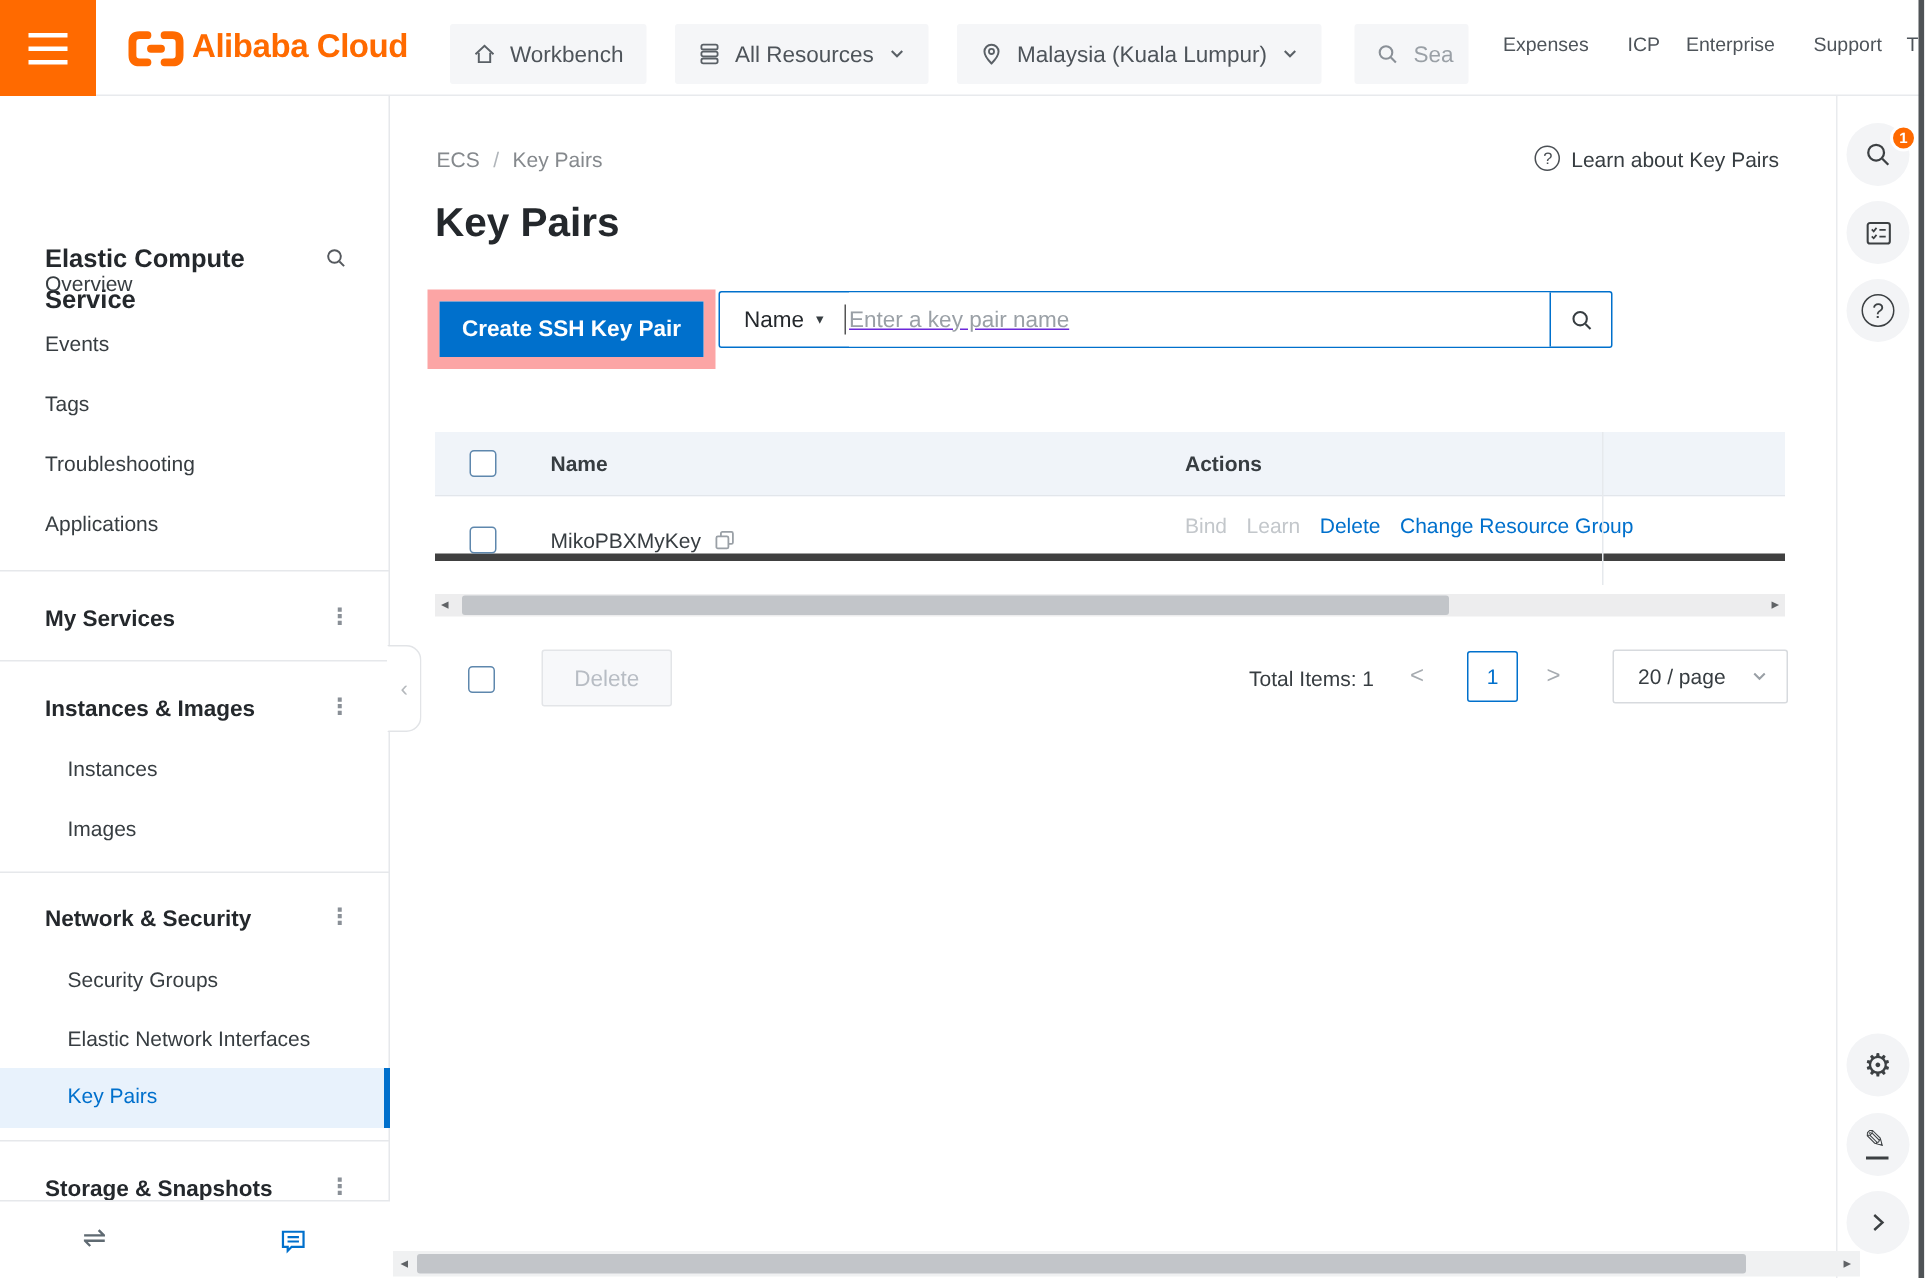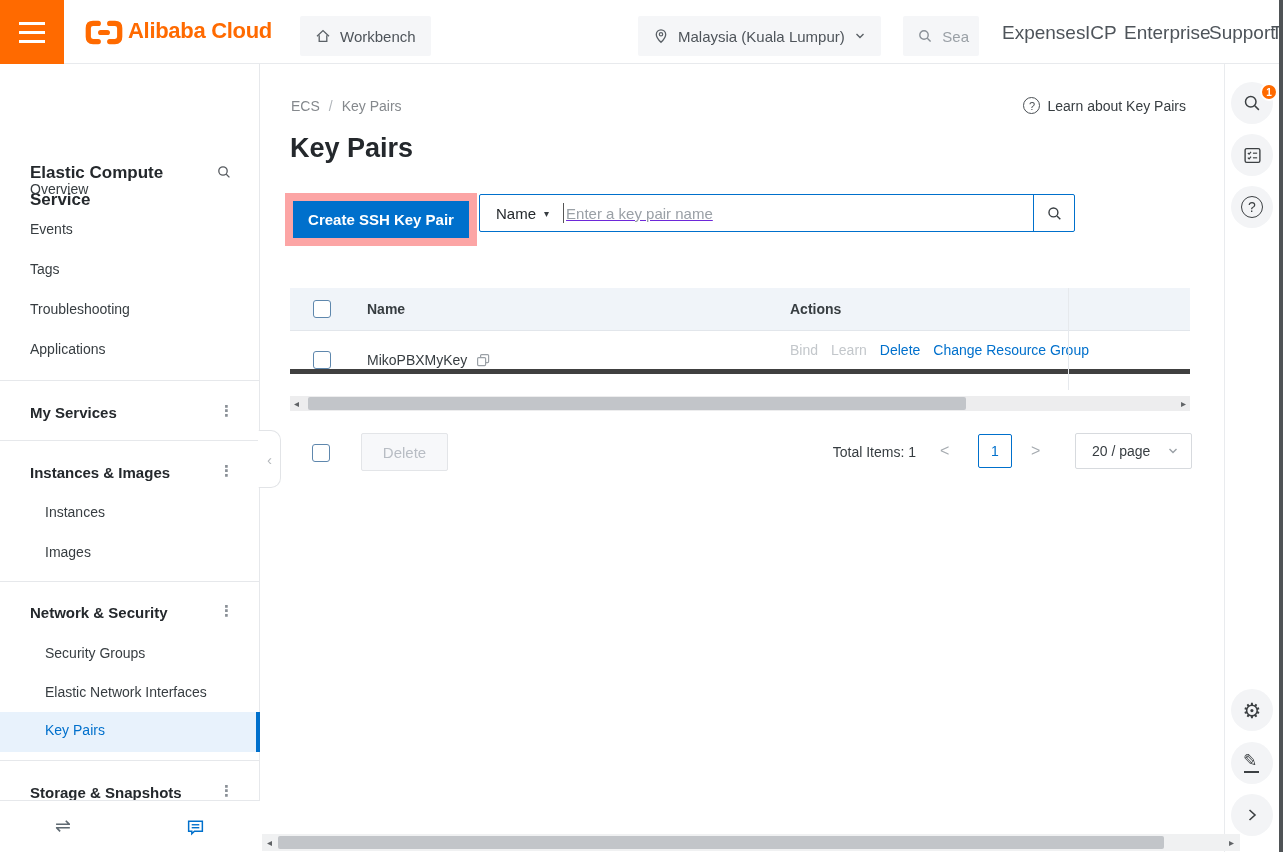--- a/index.html
+++ b/index.html
@@ -10,21 +10,21 @@
 
   
   .top-header { position:absolute; left:0; top:0; width:1283px; height:64px; background:#fff;
                 border-bottom:1px solid #e8eaed; z-index:5; }
   .hamburger { position:absolute; left:0; top:0; width:64px; height:64px; background:#ff6a00;
                display:flex; flex-direction:column; justify-content:center; align-items:center; gap:6px; cursor:pointer; }
   .hamburger span { display:block; width:26px; height:3px; background:#fff; }
   .brand-text { position:absolute; left:128px; top:18px; font-size:22px; font-weight:700; color:#ff6a00; letter-spacing:-0.3px; }
   .hdr-btn { position:absolute; top:16px; height:40px; background:#f5f6f8; border-radius:2px;
              display:flex; align-items:center; gap:9px; padding:0 15px; color:#4e545a; font-size:15px; cursor:pointer;justify-content:flex-end; }
-  .hdr-link { position:absolute; top:22px; font-size:19px; color:#4e545a; cursor:pointer; white-space:nowrap; }
+  .hdr-link { position:absolute; top:22px; font-size:13px; color:#4e545a; cursor:pointer; white-space:nowrap; }
 
   
   .sidebar { position:absolute; left:0; top:64px; width:260px; height:788px; background:#fff;
              border-right:1px solid #e6e8eb; z-index:2; }
   .sb-title { position:absolute; left:30px; top:95px; width:165px; font-size:17px; font-weight:700;
               color:#24282c; line-height:27px; }
   .sb-item { position:absolute; left:30px; height:20px; display:flex; align-items:center; font-size:14px; color:#373d41; cursor:pointer; }
   .sb-sub { left:45px; }
   .sb-group { position:absolute; left:30px; height:20px; display:flex; align-items:center; font-size:15px; font-weight:700; color:#24282c; cursor:pointer; }
   .kebab { position:absolute; left:219px; width:14px; text-align:center; color:#8a9097; font-size:15px; font-weight:700; cursor:pointer; }
@@ -115,20 +115,31 @@
     <div class="brand-text">Alibaba Cloud</div>
 
     <div class="hdr-btn" style="left:300px;">
       <svg width="16" height="16" viewBox="0 0 16 16">
         <path d="M2 8.2 L8 2.6 L14 8.2" fill="none" stroke="#5a6066" stroke-width="1.3"></path>
         <path d="M4.2 7.2 V13.4 H11.8 V7.2" fill="none" stroke="#5a6066" stroke-width="1.3"></path>
       </svg>
       <span>Workbench</span>
     </div>
 
+    <div class="hdr-btn" style="left:450px;">
+      <svg width="16" height="16" viewBox="0 0 16 16">
+        <rect x="2.6" y="1.8" width="10.8" height="3.2" rx="1.2" fill="none" stroke="#5a6066" stroke-width="1.2"></rect>
+        <rect x="2.6" y="6.4" width="10.8" height="3.2" rx="1.2" fill="none" stroke="#5a6066" stroke-width="1.2"></rect>
+        <rect x="2.6" y="11" width="10.8" height="3.2" rx="1.2" fill="none" stroke="#5a6066" stroke-width="1.2"></rect>
+      </svg>
+      <span>All Resources</span>
+      <svg width="12" height="12" viewBox="0 0 12 12">
+        <path d="M2.5 4 L6 7.5 L9.5 4" fill="none" stroke="#5a6066" stroke-width="1.4"></path>
+      </svg>
+    </div>
 
     <div class="hdr-btn" style="left:638px;">
       <svg width="16" height="16" viewBox="0 0 16 16">
         <path d="M8 1.8 C5.3 1.8 3.3 3.9 3.3 6.4 C3.3 9.7 8 14.3 8 14.3 C8 14.3 12.7 9.7 12.7 6.4 C12.7 3.9 10.7 1.8 8 1.8 Z" fill="none" stroke="#5a6066" stroke-width="1.3"></path>
         <circle cx="8" cy="6.3" r="1.7" fill="none" stroke="#5a6066" stroke-width="1.2"></circle>
       </svg>
       <span>Malaysia (Kuala Lumpur)</span>
       <svg width="12" height="12" viewBox="0 0 12 12">
         <path d="M2.5 4 L6 7.5 L9.5 4" fill="none" stroke="#5a6066" stroke-width="1.4"></path>
       </svg>

